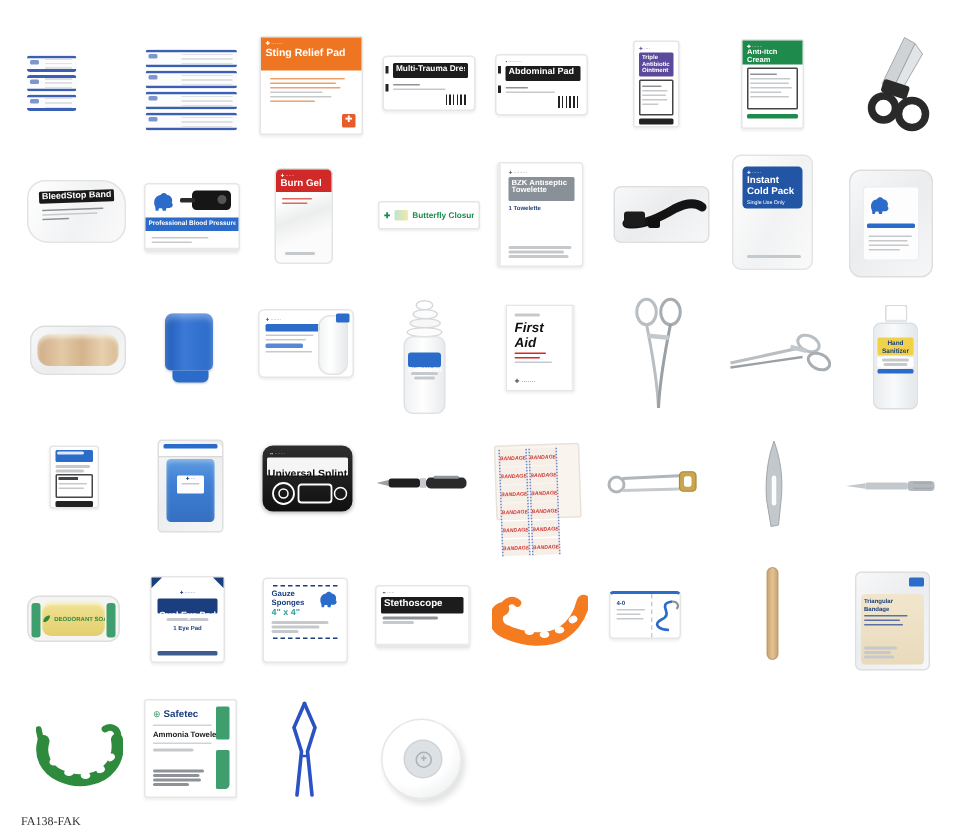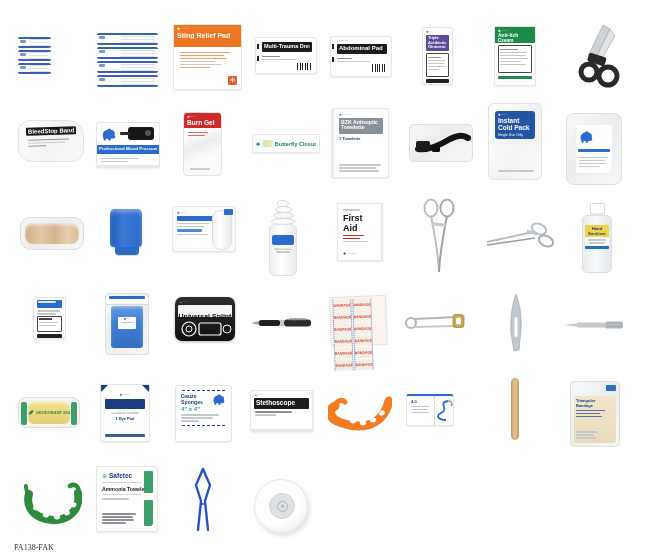--- a/index.html
+++ b/index.html
@@ -274,21 +274,21 @@
       <div style="background:#2b6bc9;height:10px;margin:10px 2px 0;border-radius:2px;text-align:center;">
         <span class="band t" style="font-size:4.5px;line-height:10px;">EYEWASH</span>
       </div>
       <div class="tl" style="width:70%;margin:3px auto 0;"></div>
       <div class="tl" style="width:55%;margin:1.5px auto 0;"></div>
     </div>
   </div>
 
   <div class="i pkg" style="left:337px;top:203px;width:46px;height:58px;border-radius:1px;border-right:2px solid #ececec;">
     <div class="tl" style="width:40%;margin:5px 5px 0;"></div>
-    <div class="t" style="font-size:9px;font-weight:bold;color:#111;margin:2px 5px 0;">First Aid</div>
+    <div class="t" style="font-size:9px;font-weight:bold;color:#111;margin:2px 5px 0;font-style:italic;">First Aid</div>
     <div style="margin:2px 5px 0;">
       <div class="tl" style="background:#cf2a27;width:65%;margin-left:0;"></div>
       <div class="tl" style="background:#cf2a27;width:50%;margin-left:0;"></div>
       <div class="tl" style="width:75%;margin-left:0;"></div>
     </div>
     <div class="t" style="position:absolute;bottom:4px;left:5px;font-size:4px;color:#555;">✚ ·······</div>
   </div>
 
   <div class="i" style="left:420px;top:198px;width:38px;height:76px;">
     <svg width="38" height="76" viewBox="0 0 38 76">

